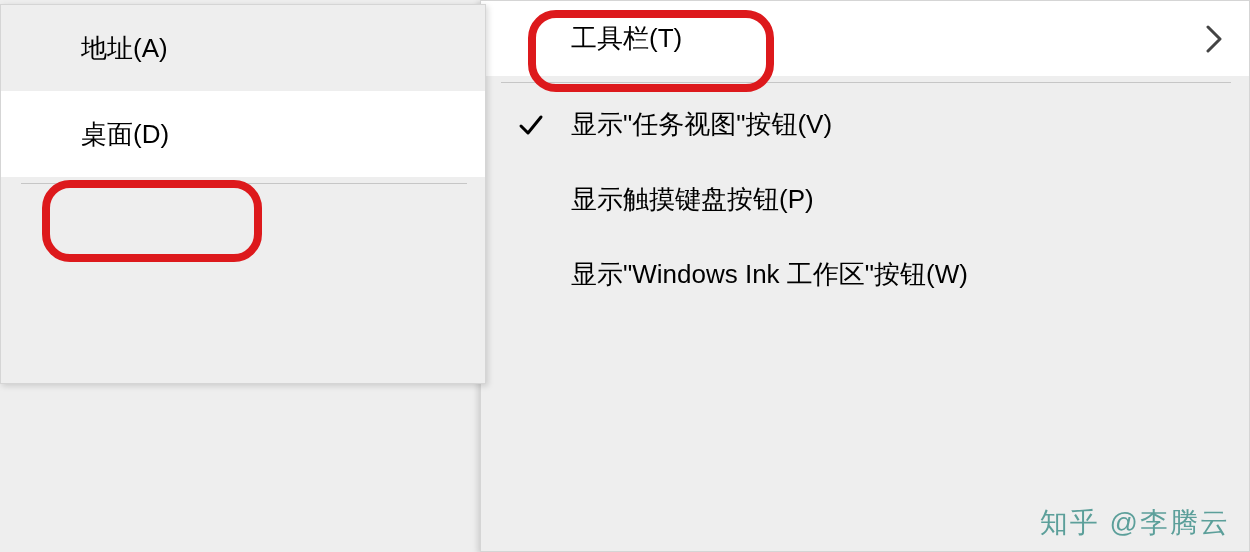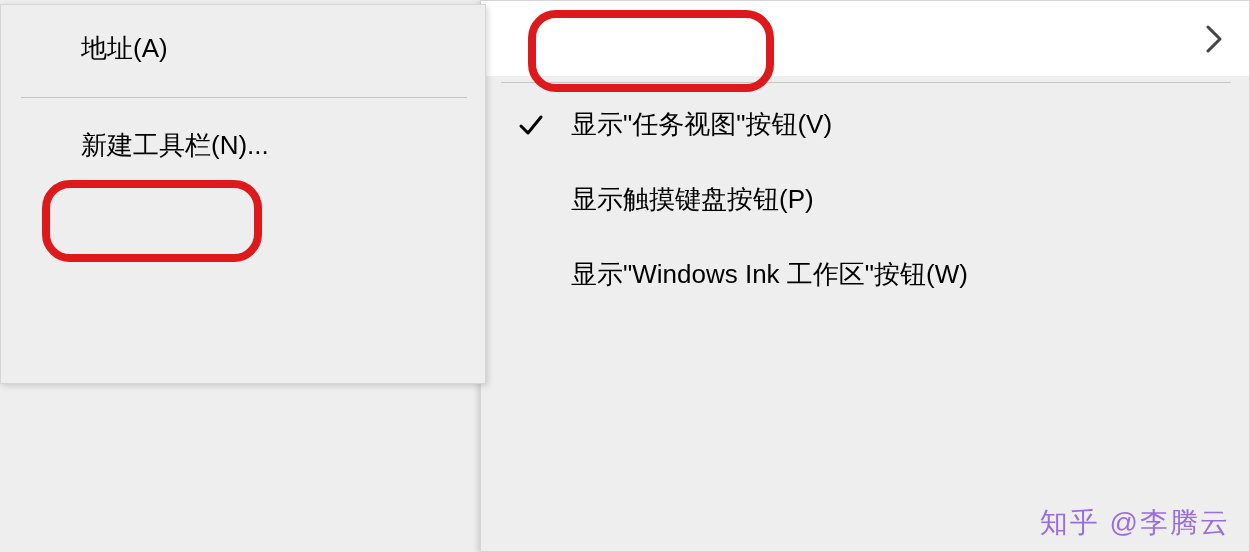--- a/index.html
+++ b/index.html
@@ -78,36 +78,37 @@
       border-radius: 28px;
       pointer-events: none;
       z-index: 3;
     }
     .hb-top { left: 528px; top: 10px; width: 246px; height: 82px; }
     .hb-sub { left: 42px; top: 180px; width: 220px; height: 82px; }
     .watermark {
       position: absolute;
       right: 20px;
       bottom: 10px;
-      color: #6d28d9;
+      color: #0f766e;
       font-size: 28px;
       font-weight: 500;
       letter-spacing: 2px;
       opacity: 0.65;
       z-index: 5;
     }
   </style>
 </head>
 <body>
 
 <div class="canvas">
 
   <div class="main-menu">
 
     <div class="menu-item highlight">
+      <span>工具栏(T)</span>
       <span class="arrow-col">
         <svg width="20" height="28" viewBox="0 0 20 28">
             <path d="M4 2 L16 14 L4 26" stroke="#444" stroke-width="3" fill="none" stroke-linecap="round" stroke-linejoin="round"></path>
           </svg>
       </span>
     </div>
 
     <div class="separator"></div>
 
 
@@ -131,26 +132,26 @@
 
   </div>
 
   <div class="sub-menu">
 
     <div class="menu-item">
       <span>地址(A)</span>
     </div>
 
 
+    <div class="menu-item highlight">
+      <span>桌面(D)</span>
+    </div>
 
     <div class="separator"></div>
 
-    <div class="menu-item">
-      <span>新建工具栏(N)...</span>
-    </div>
 
   </div>
 
   <div class="highlight-box hb-top"></div>
   <div class="highlight-box hb-sub"></div>
 
   <div class="watermark">知乎 @李腾云</div>
 
 </div>
 

